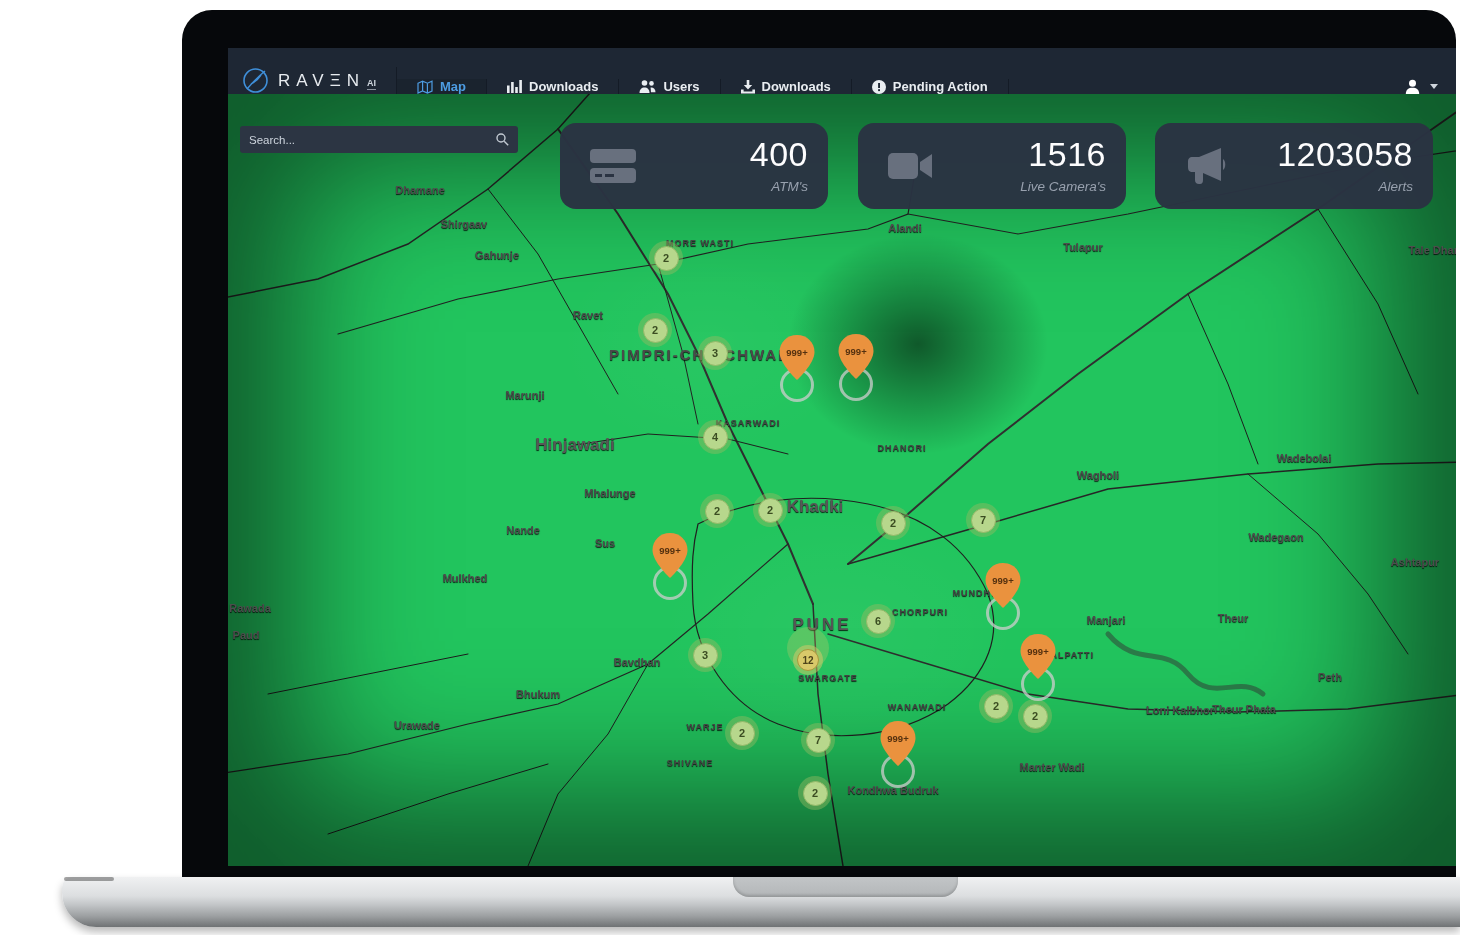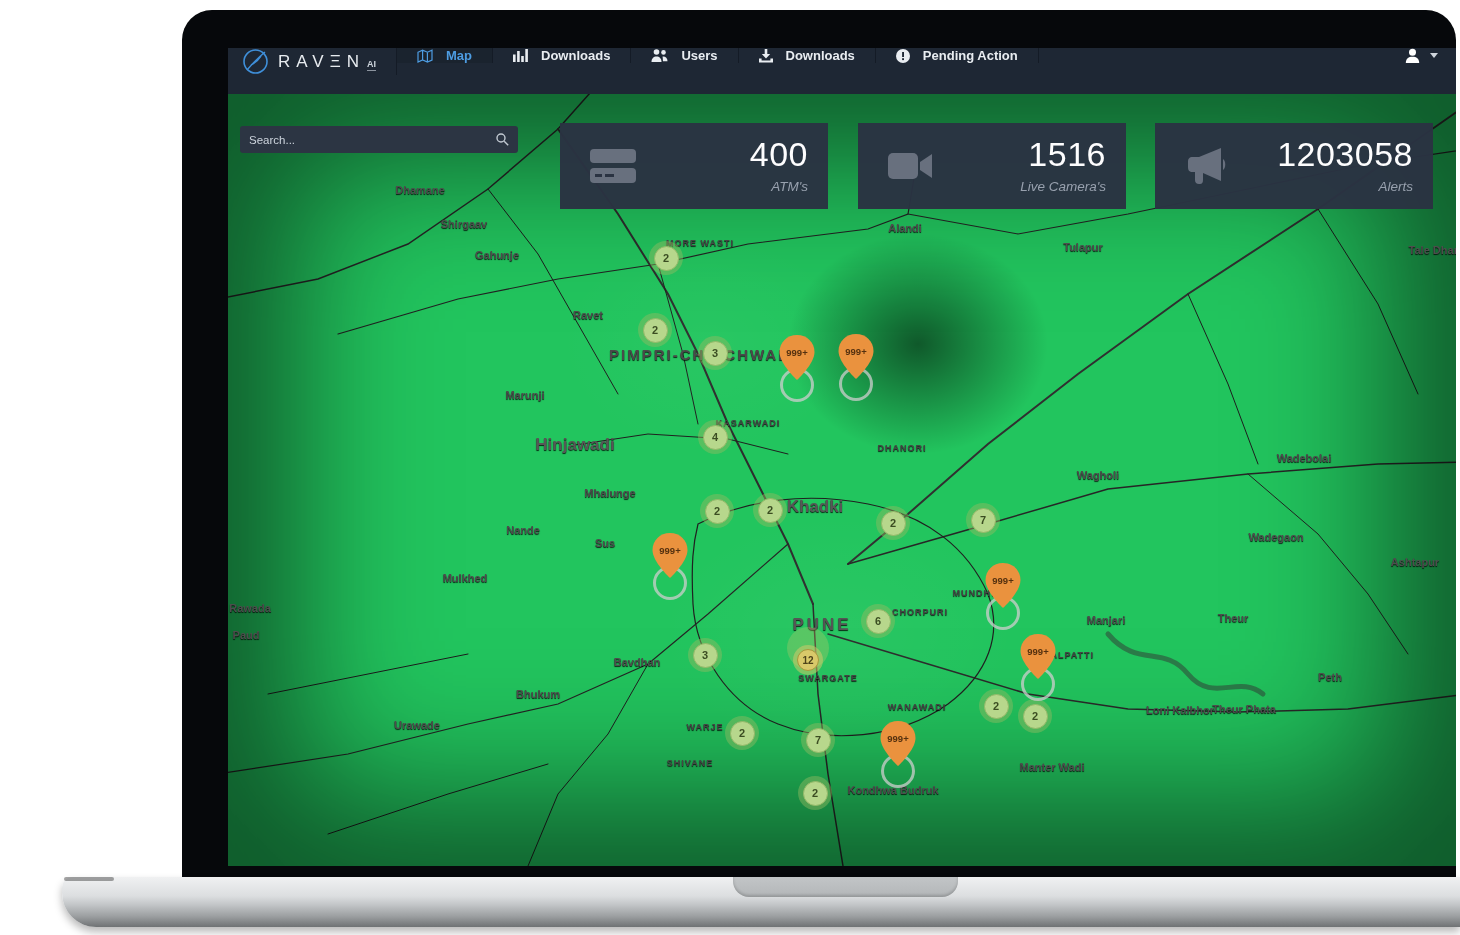--- a/index.html
+++ b/index.html
@@ -19,47 +19,47 @@
                 box-shadow:inset 0 -2px 3px rgba(0,0,0,.18); }
   .hinge-gap { position:absolute; left:64px; top:877px; width:50px; height:4px;
                background:rgba(0,0,0,.35); border-radius:2px; }
 
   
   .screen { position:absolute; left:228px; top:48px; width:1228px; height:818px;
             background:#0d0d0d; overflow:hidden; }
 
   
   .navbar { position:absolute; left:0; top:0; width:100%; height:46px;
-            background:#1e2734; display:flex; align-items:flex-start; z-index:30; }
+            background:#1e2734; display:flex; align-items:flex-end; z-index:30; }
   .brand { display:flex; align-items:center; padding:0 20px 0 14px;
            border-right:1px solid #141b26; }
   .brand-name { color:#e7ebef; font-size:17px; letter-spacing:6px; margin-left:9px; font-weight:400; }
   .brand-suffix { color:#cdd4dc; font-size:9px; font-weight:bold; margin-left:2px;
                   border-bottom:1px solid #8b939e; padding-bottom:1px; align-self:center; margin-top:6px; }
-  .nav-item { display:flex; align-items:center; gap:13px; padding:0 20px;
+  .nav-item { display:flex; align-items:center; gap:7px; padding:0 20px;
               color:#e9edf1; font-size:13px; font-weight:bold; cursor:pointer;
               border-right:1px solid #141b26; }
   .nav-item svg { flex:none; }
   .nav-item.active { color:#4d9ce2; background:rgba(0,0,0,.10); }
   .nav-right { margin-left:auto; display:flex; align-items:center; gap:10px; padding:0 18px; }
   .caret { width:0; height:0; border-left:4px solid transparent; border-right:4px solid transparent;
            border-top:5px solid #cfd5dc; }
 
   
   .search-box { position:absolute; left:12px; top:78px; width:278px; height:27px; z-index:25;
                 background:#2c3543; border-radius:3px; display:flex; align-items:center;
                 padding:0 9px; }
   .search-box input { flex:1; background:transparent; border:none; outline:none;
                       color:#cdd4dd; font-size:11.5px; font-family:"Liberation Sans",sans-serif; }
   .search-box input::placeholder { color:#cdd4dd; opacity:1; }
   .search-box svg { color:#c2c9d2; }
 
   
   .stat-card { position:absolute; top:75px; height:86px; z-index:25;
-               background:rgba(42,51,66,.97); border-radius:0; }
+               background:rgba(42,51,66,.97); border-radius:16px; }
   .stat-card .s-icon { position:absolute; left:30px; top:50%; transform:translateY(-50%); color:#68707e; }
   .stat-value { position:absolute; right:20px; top:12px; color:#fdfdfe; font-size:34px;
                 letter-spacing:.5px; }
   .stat-label { position:absolute; right:20px; top:56px; color:#98a1ae; font-size:13.5px;
                 font-style:italic; }
   #card-0 { left:332px; width:268px; }
   #card-1 { left:630px; width:268px; }
   #card-2 { left:927px; width:278px; }
 
   

